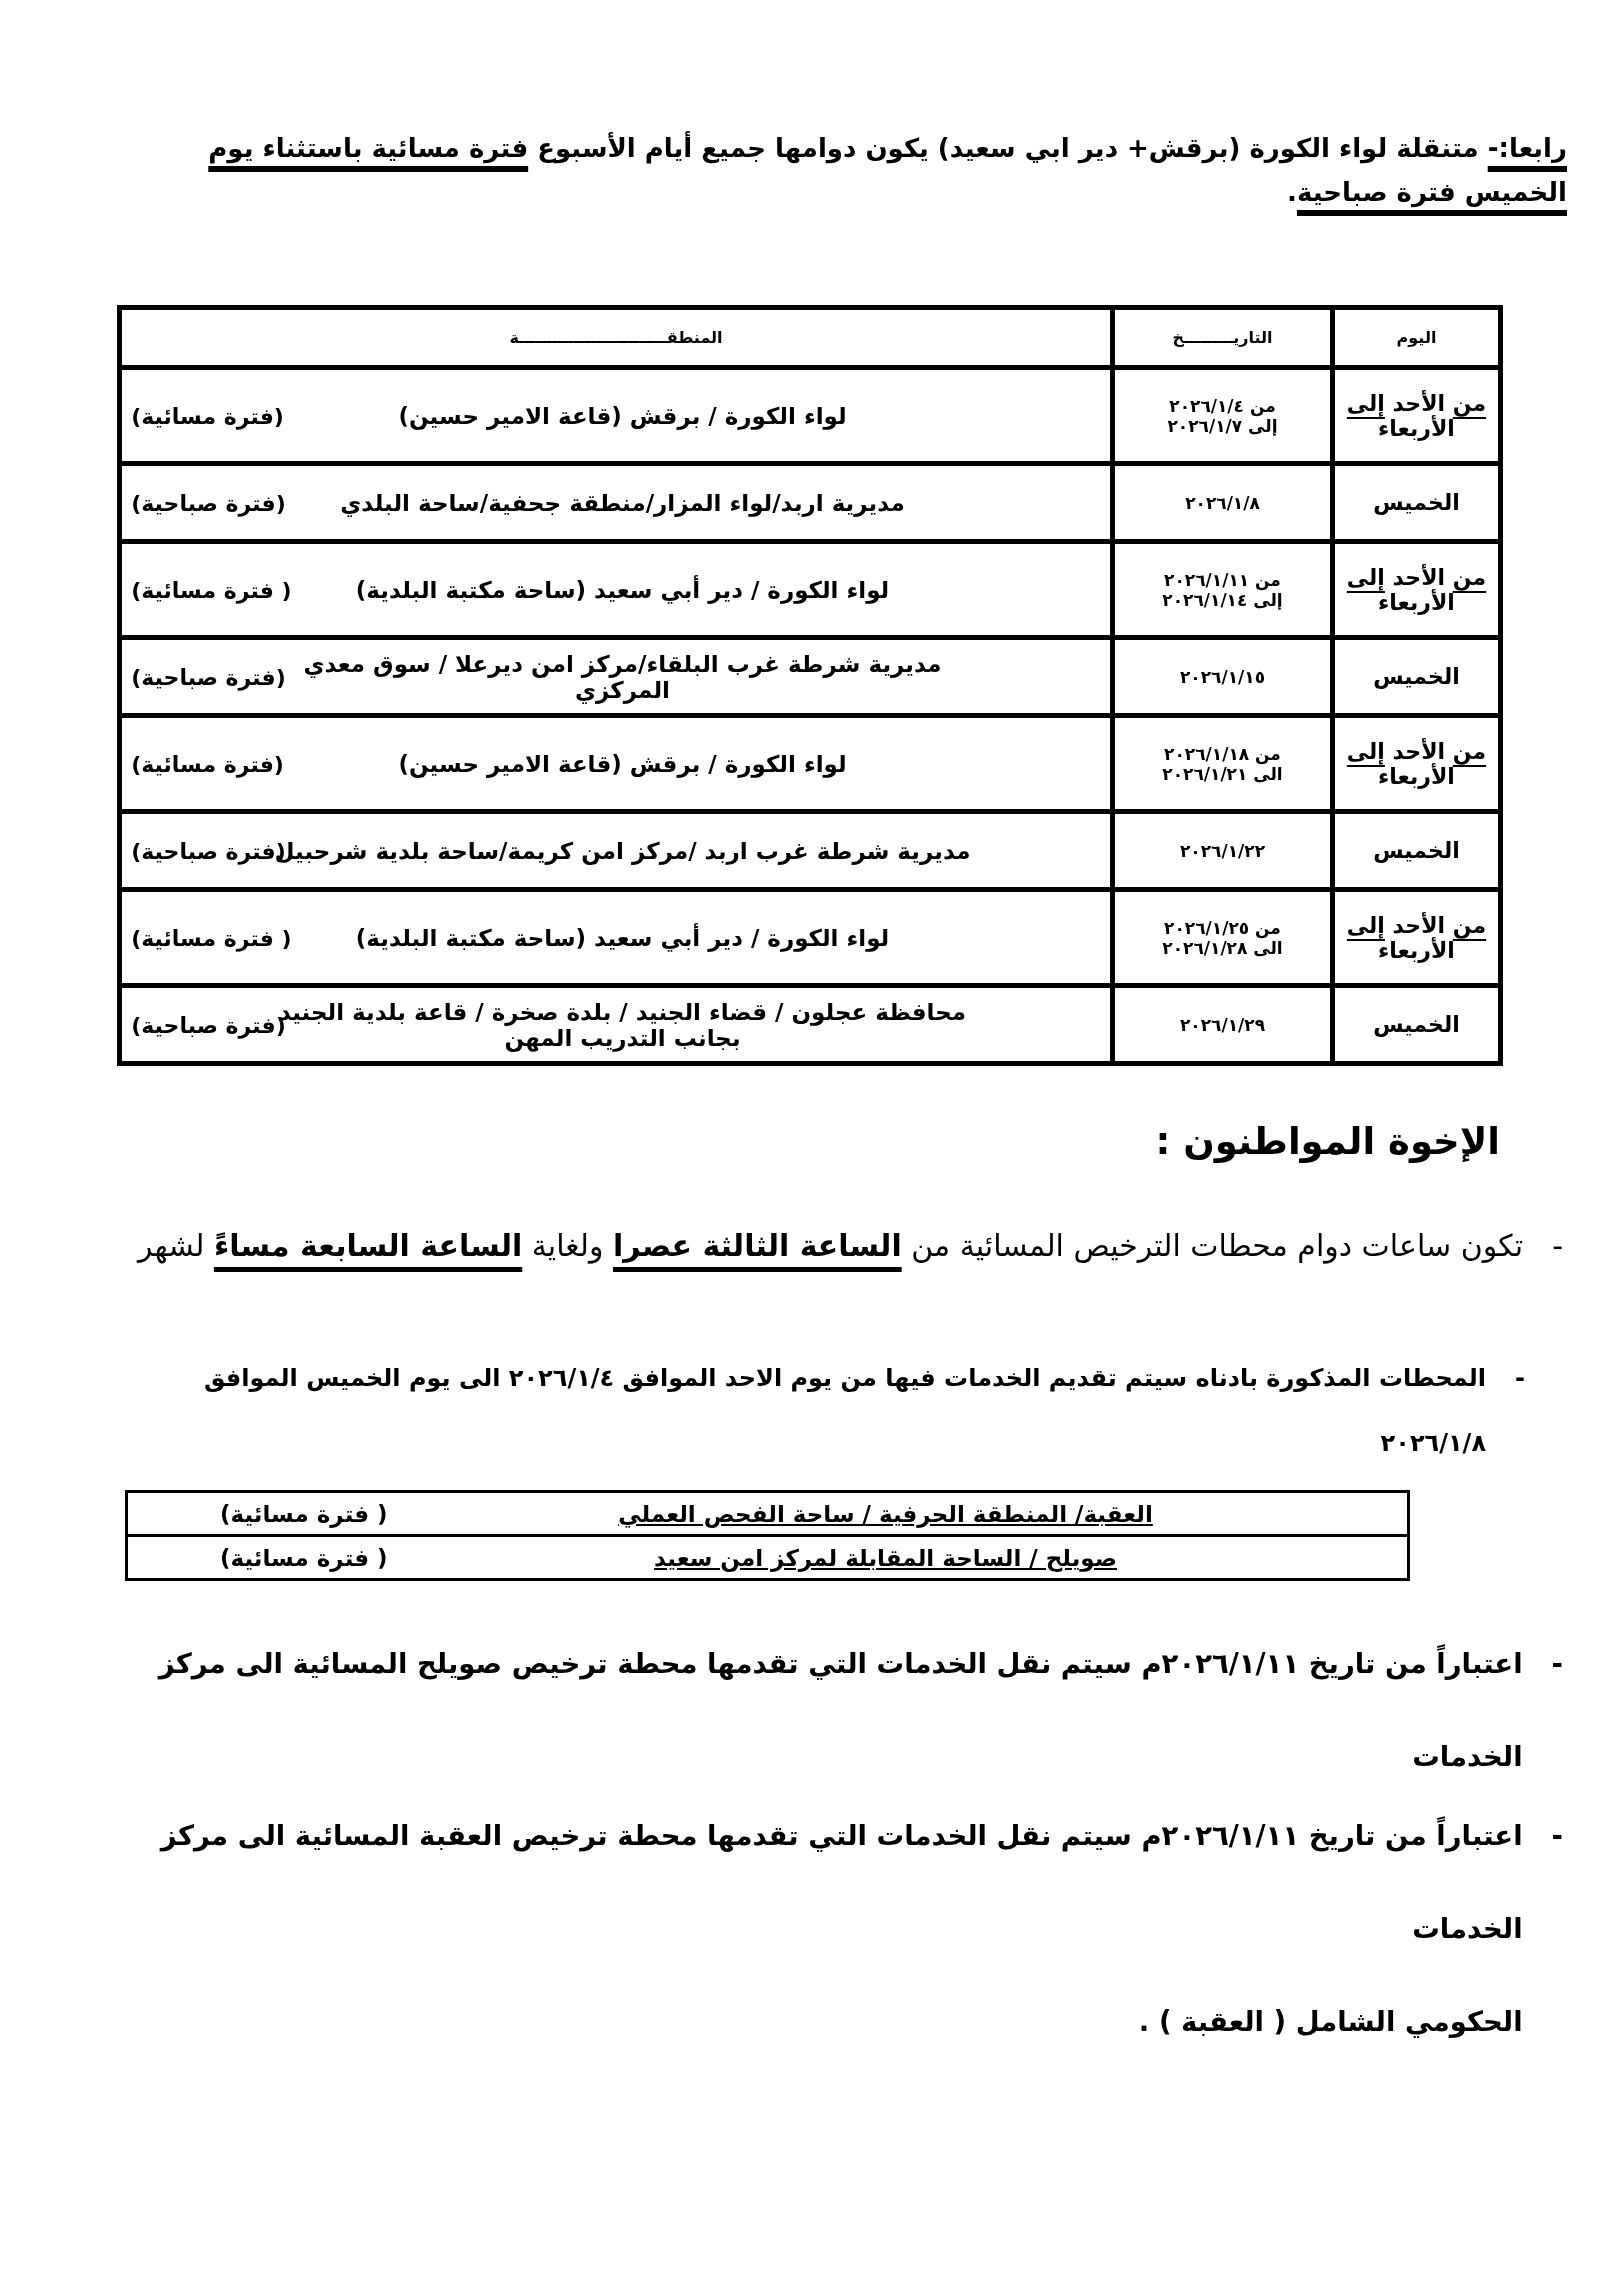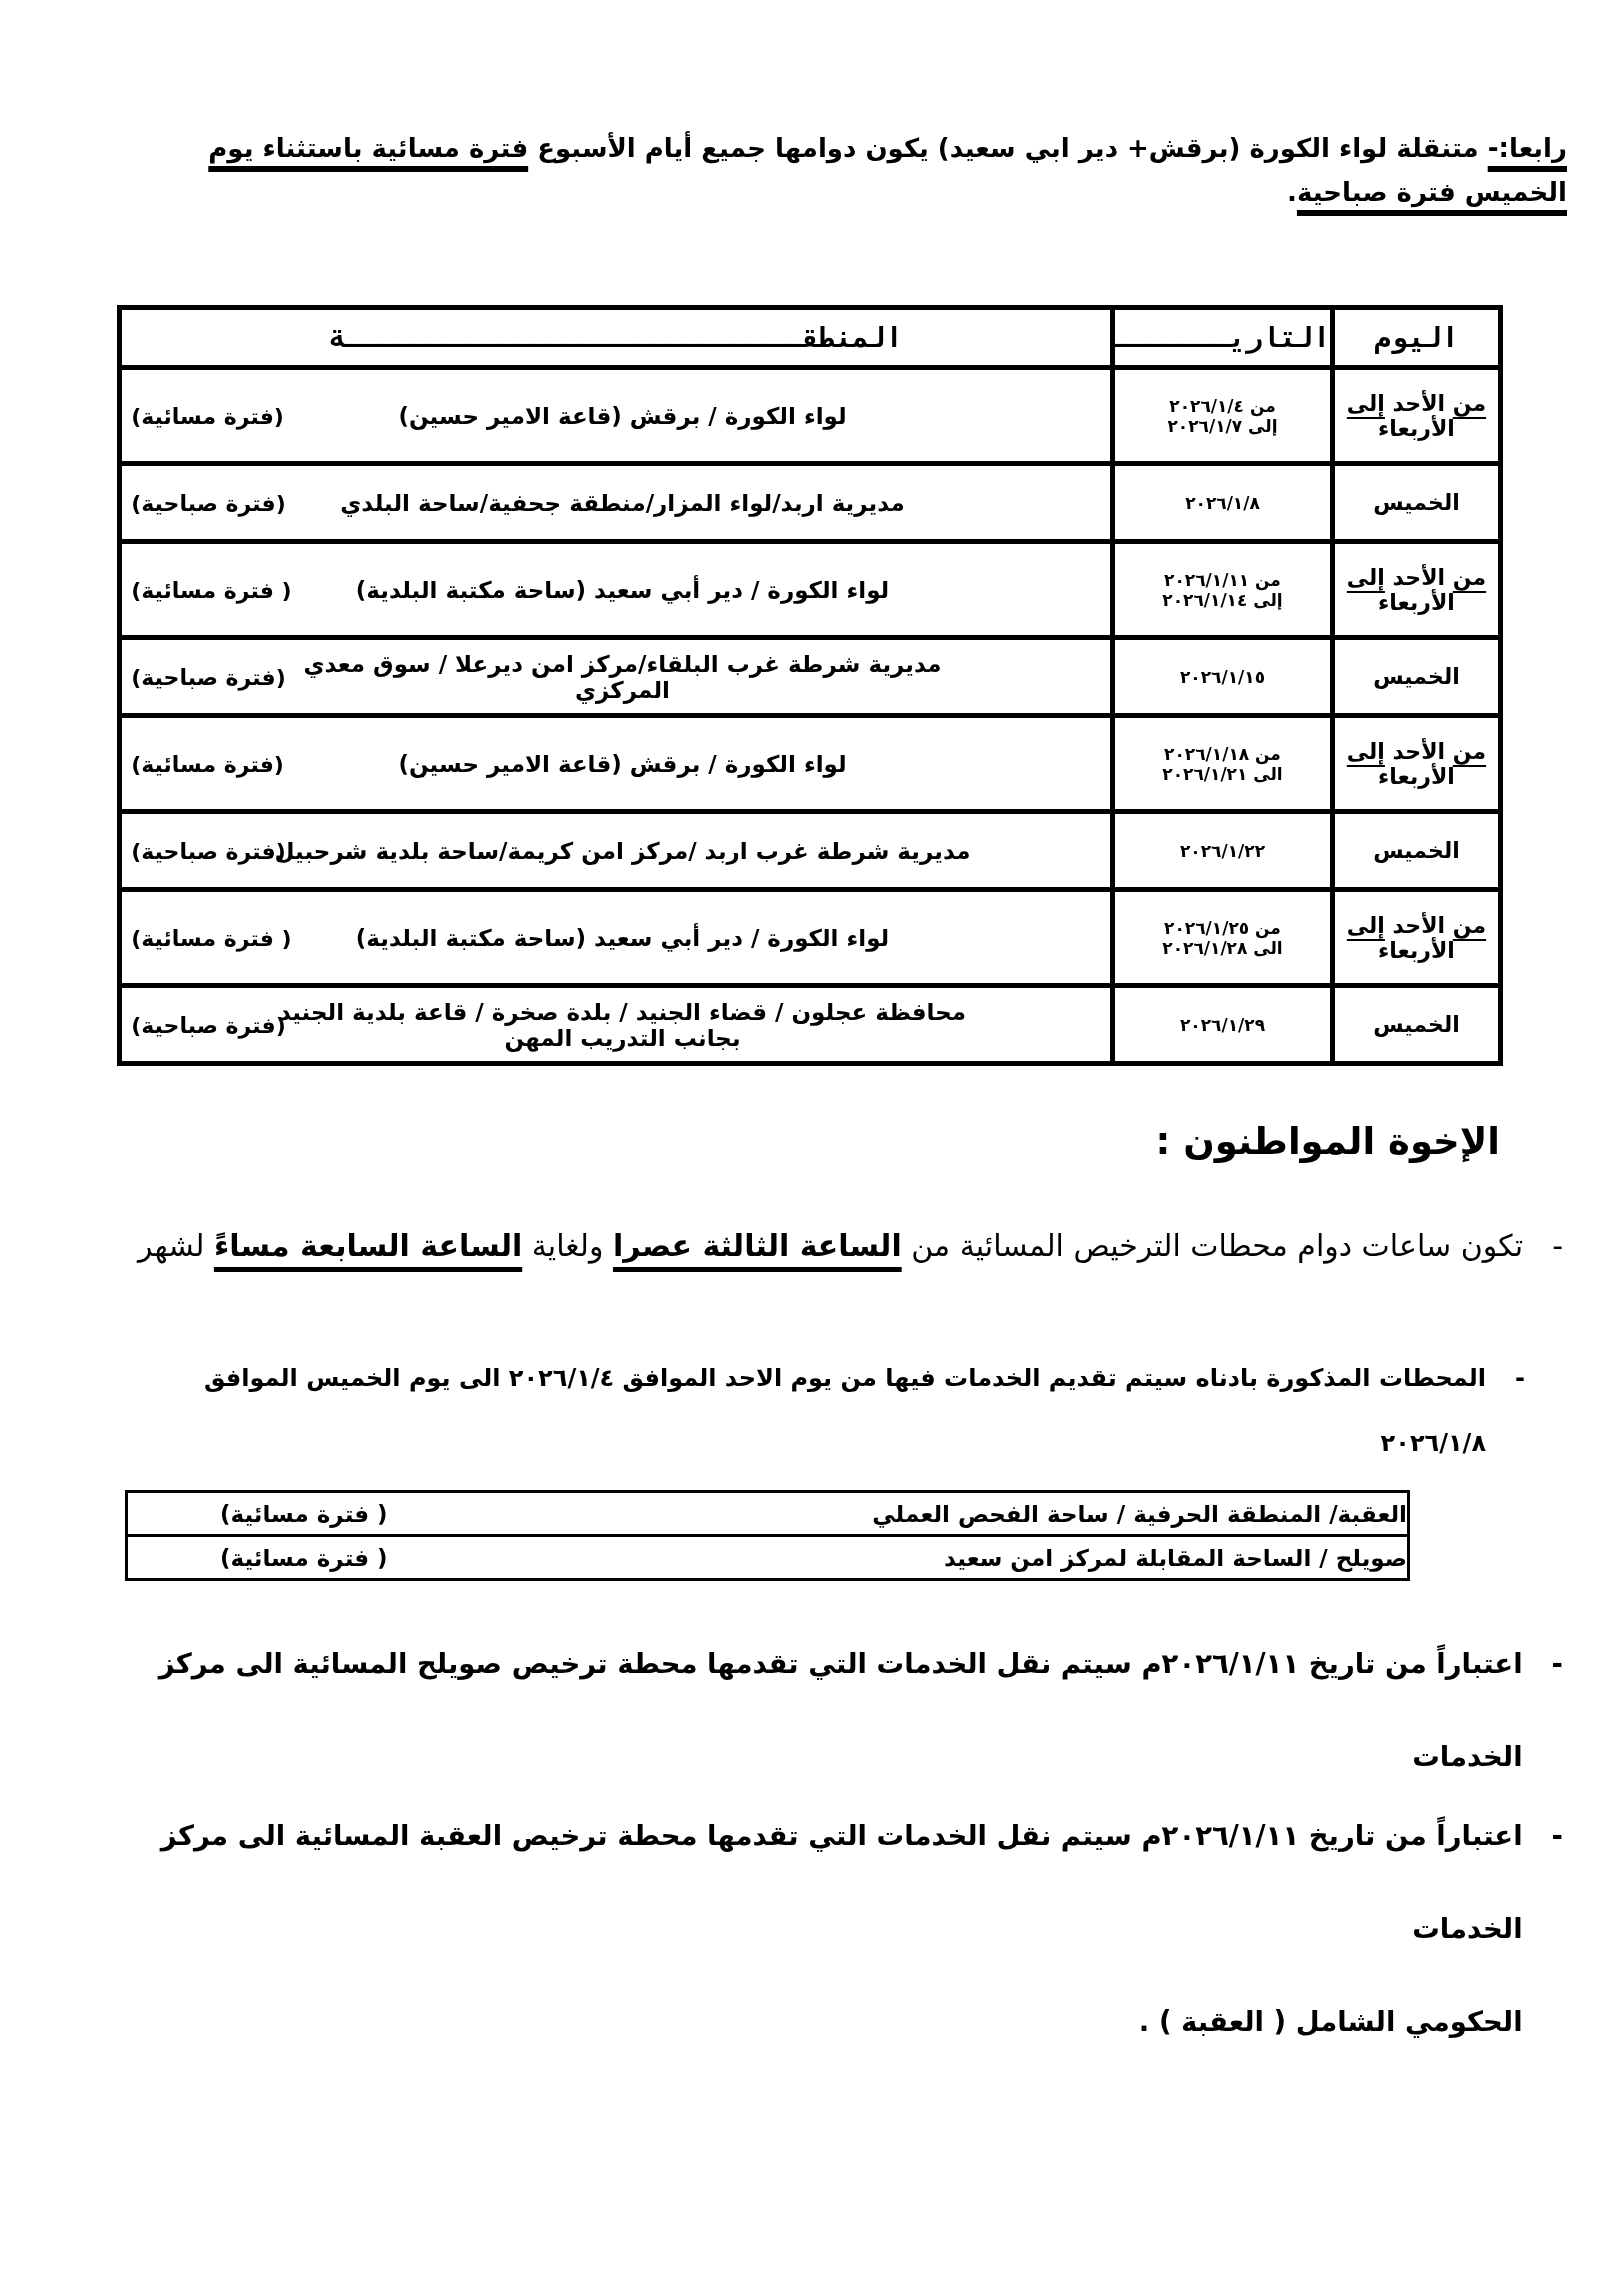--- a/index.html
+++ b/index.html
@@ -26,21 +26,21 @@
   
   .sched {
     position:absolute; top:305px; right:120px; width:1382px;
     border-collapse:collapse; table-layout:fixed;
   }
   .sched th, .sched td {
     border:5.2px solid #000; text-align:center; vertical-align:middle;
     overflow:hidden;
   }
   .sched thead tr { height:60px; }
-  .sched th { font-size:28px; font-weight:bold;font-family:Liberation Mono, monospace; }
+  .sched th { font-size:16px; font-weight:bold; }
   .sched tr.tall  { height:96px; }
   .sched tr.short { height:78px; }
   .day-cell  { font-size:22px; font-weight:bold; }
   .day-cell .u, .date-cell .u { text-decoration-thickness:2px; text-underline-offset:5.9px; }
   .date-cell { font-size:17px; font-weight:bold; }
   .region-cell { position:relative; font-size:23px; font-weight:bold; padding:0 10.5px; }
   .region-name { display:block; text-align:center; padding:0 124px 0 137px; }
   .region-period { position:absolute; left:9.2px; top:50%; transform:translateY(-50%); font-size:22px; font-weight:bold; white-space:nowrap; }
 
   
@@ -59,21 +59,21 @@
 
   
   .stations {
     position:absolute; top:1490px; right:213px; width:1285px;
     border-collapse:collapse; table-layout:fixed;
   }
   .stations td {
     border:3.3px solid #000; height:44px; position:relative;
     font-size:23px; font-weight:bold; text-align:center; vertical-align:middle;
   }
-  .station-name { display:block; text-align:right; padding-left:236px; }
+  .station-name { display:block; text-align:center; padding-left:236px;text-decoration:underline; }
   .station-period { position:absolute; left:92px; top:50%; transform:translateY(-50%); white-space:nowrap; }
 </style>
 </head>
 <body>
 
 <div class="page">
 
   <div class="h1">
       <div class="rline"><span class="u">رابعا:-</span><span>  متنقلة لواء الكورة (برقش+ دير ابي سعيد) يكون دوامها جميع أيام الأسبوع </span><span class="u">فترة مسائية باستثناء يوم الخميس فترة صباحية</span><span>.</span></div>
     </div>

